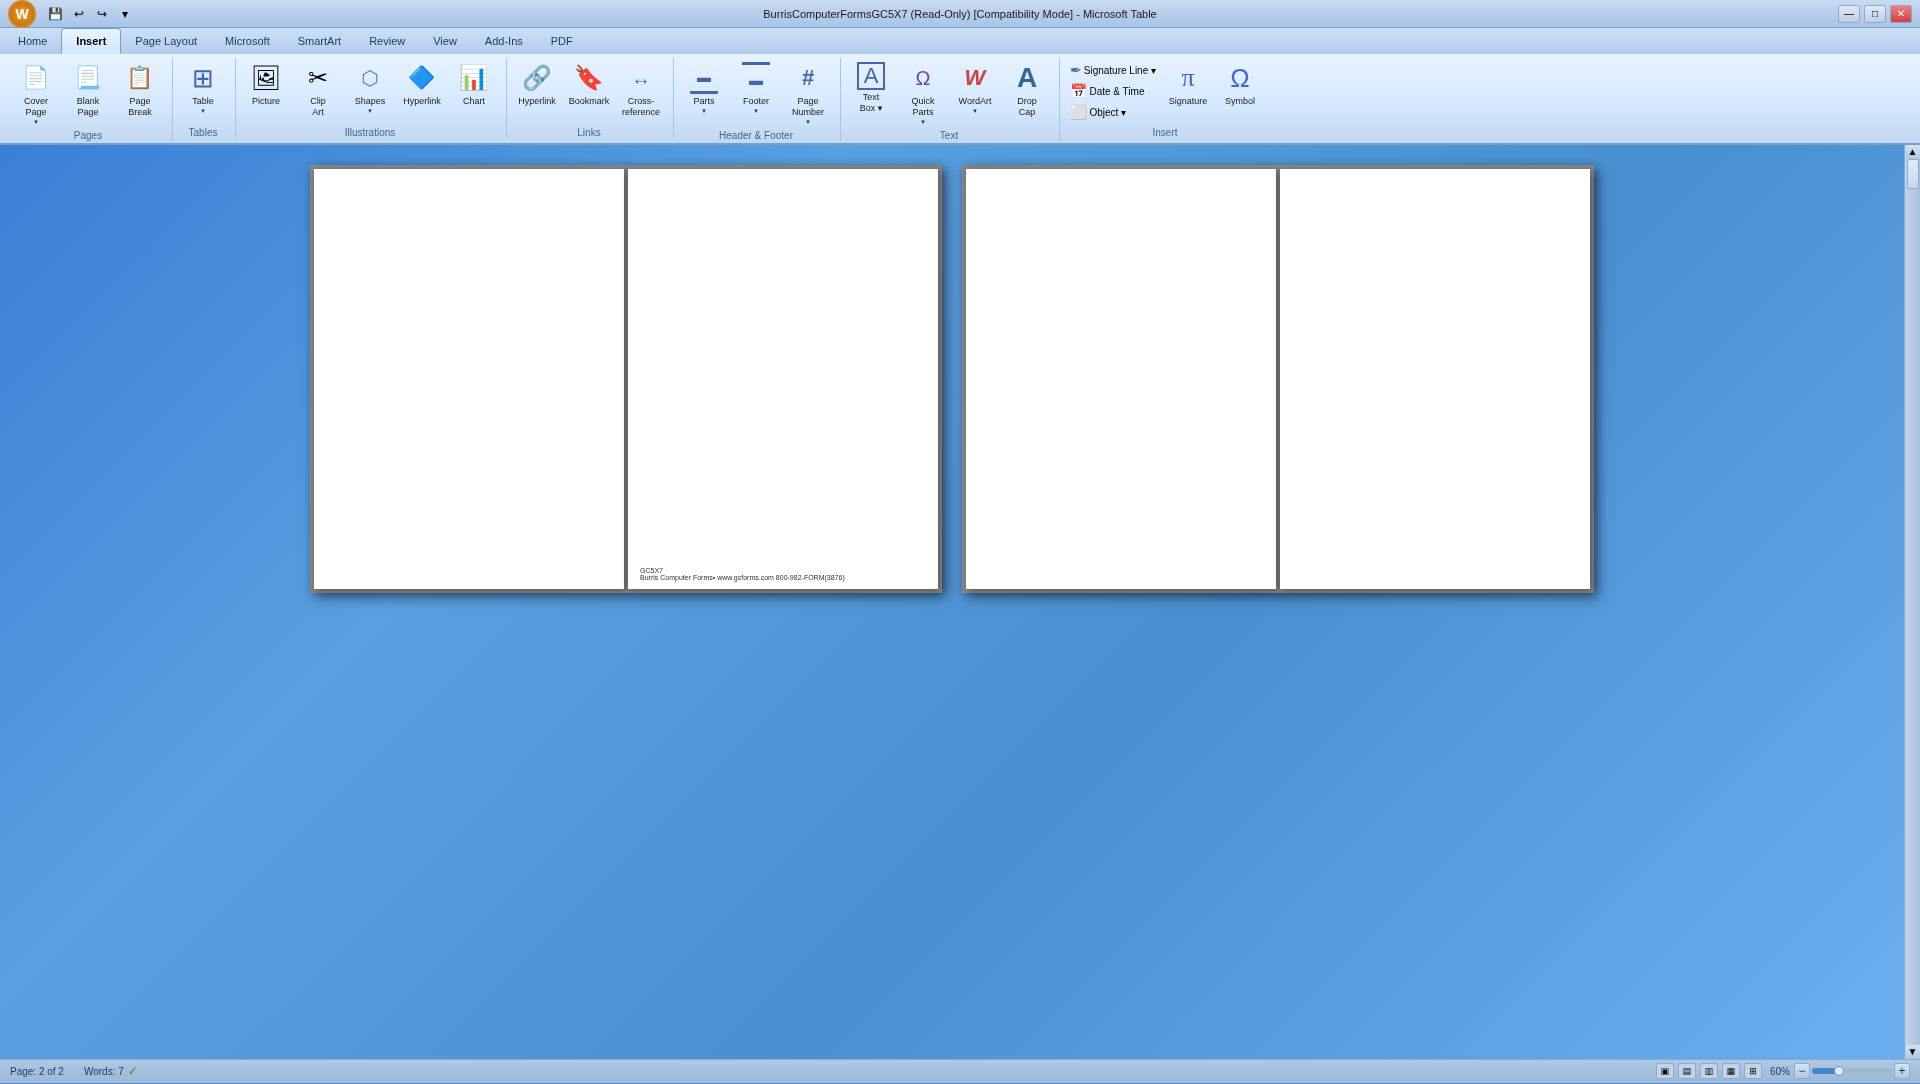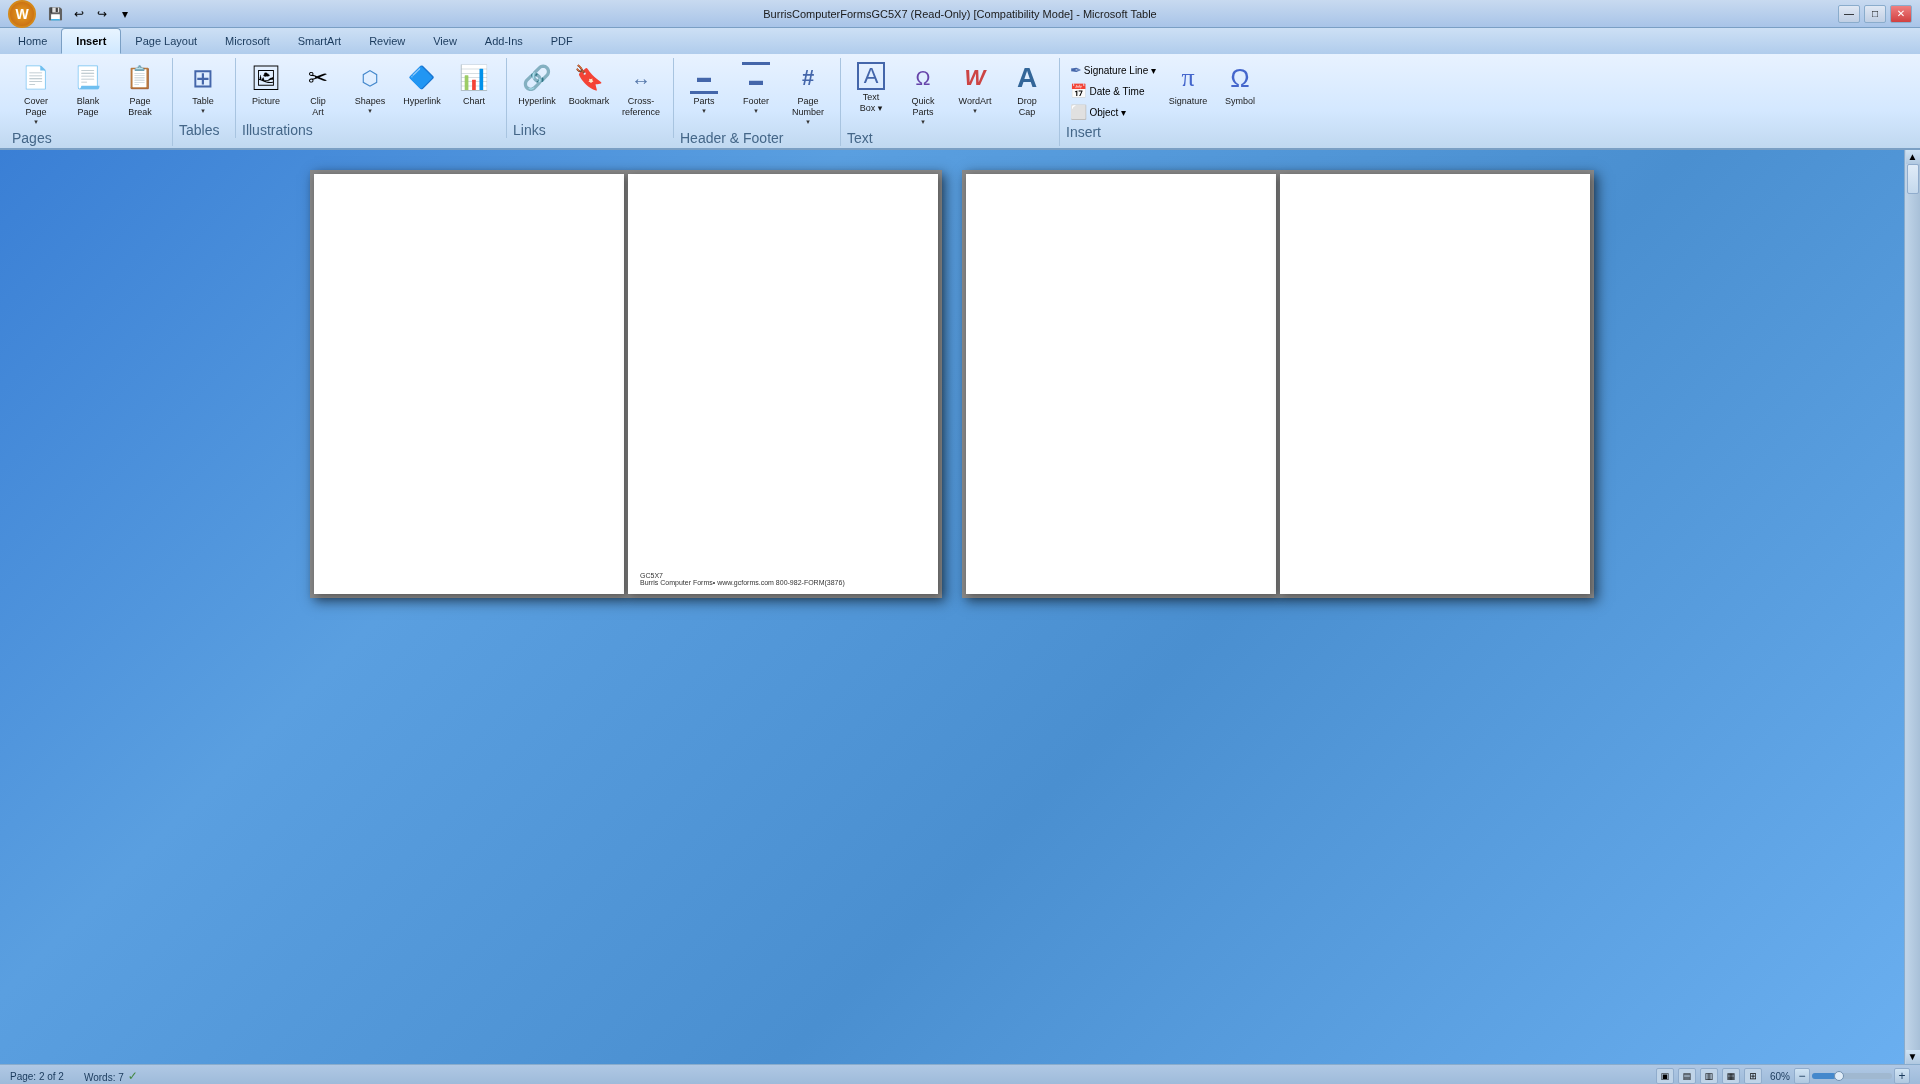--- a/index.html
+++ b/index.html
@@ -79,22 +79,23 @@
       position: relative;
     }
     .ribbon-group:last-child { border-right: none; }
     .ribbon-group-items {
       display: flex;
       align-items: flex-start;
       gap: 4px;
       flex: 1;
     }
     .ribbon-group-label {
-      font-size: 14px;
+      font-size: 10px;
       color: #446688;
+      text-align: center;
       margin-top: auto;
       padding-top: 2px;
       width: 100%;
     }
 
     
     .rb-large {
       display: flex;
       flex-direction: column;
       align-items: center;
@@ -161,21 +162,21 @@
     
     .status-bar {
       background: linear-gradient(to bottom, #b0c8e4, #9ab8d8);
       height: 24px;
       display: flex;
       align-items: center;
       padding: 0 10px;
       border-top: 1px solid #8aaccc;
       gap: 20px;
     }
-    .status-item { font-size: 10px; color: #1a3a5c; display: flex; align-items: flex-end; gap: 4px; }
+    .status-item { font-size: 10px; color: #1a3a5c; display: flex; align-items: center; gap: 4px; }
     .status-right { margin-left: auto; display: flex; align-items: center; gap: 8px; }
     .zoom-control { display: flex; align-items: center; gap: 4px; font-size: 10px; color: #1a3a5c; }
 
     
     .scrollbar-v {
       width: 16px;
       background: linear-gradient(to right, #c0d4e8, #b0c4d8);
       border-left: 1px solid #8aaccc;
       display: flex;
       flex-direction: column;

